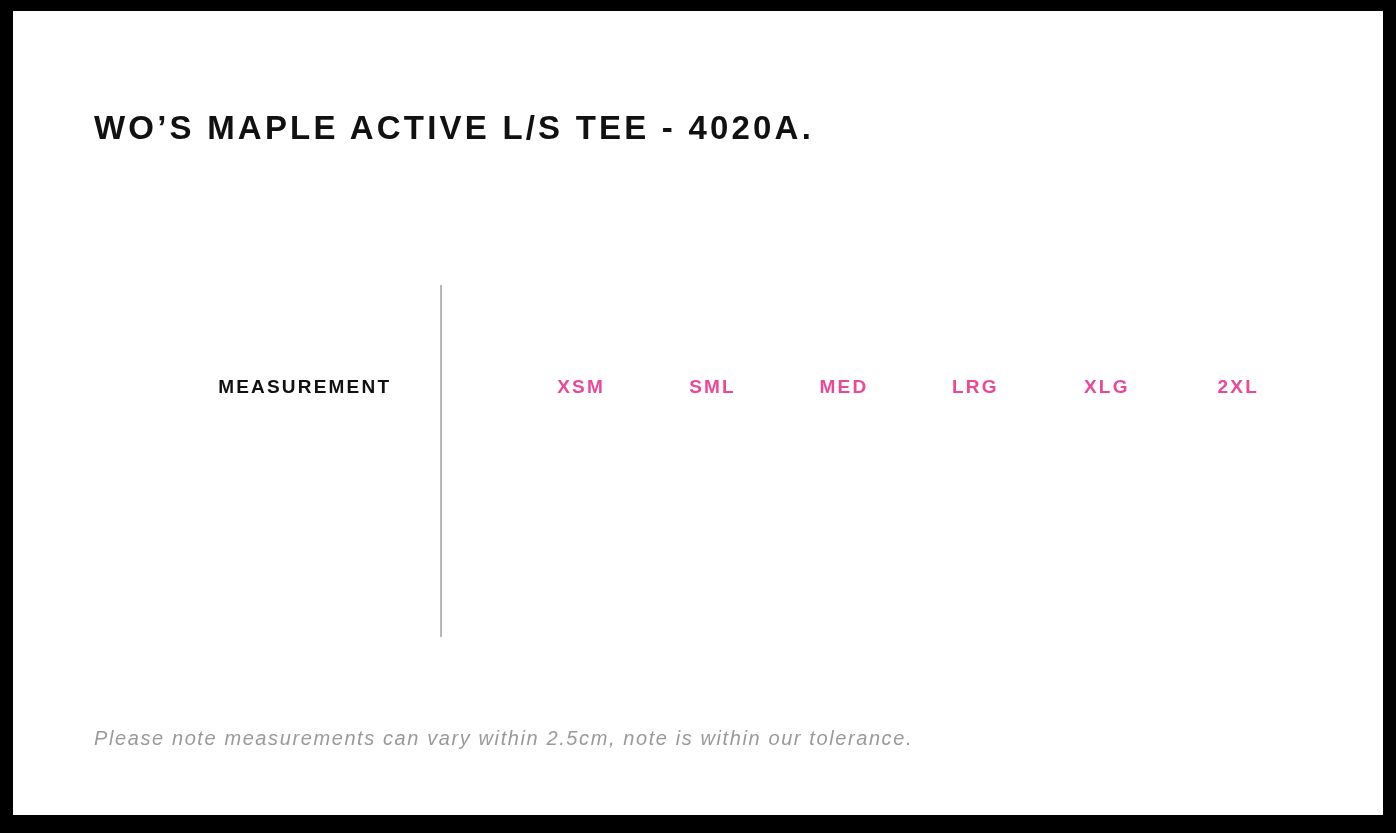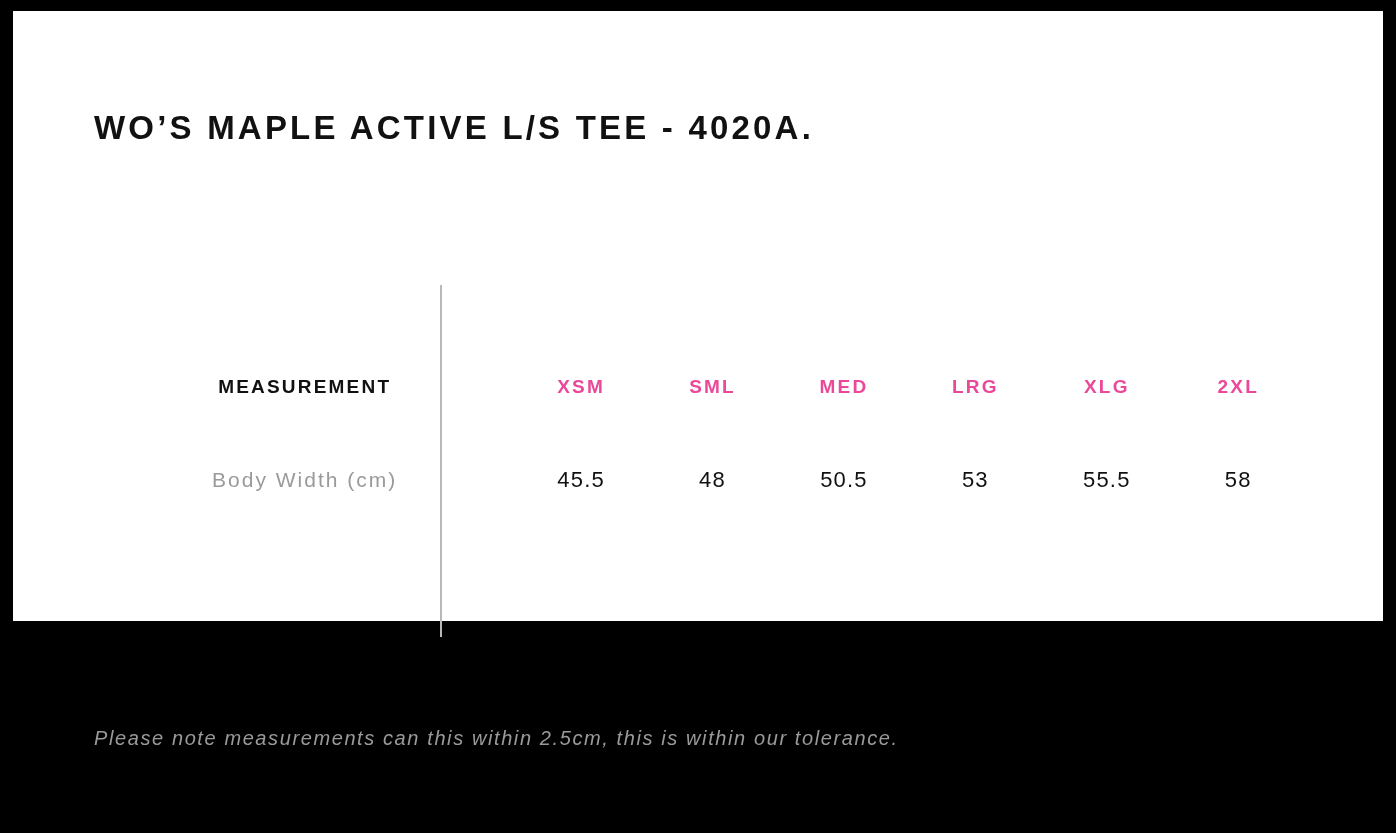--- a/index.html
+++ b/index.html
@@ -11,21 +11,21 @@
     width: 1396px;
     height: 833px;
     font-family: "Liberation Sans", sans-serif;
     overflow: hidden;
   }
   .page {
     position: absolute;
     left: 13px;
     top: 11px;
     width: 1370px;
-    height: 610px;
+    height: 804px;
     background: #ffffff;
     box-sizing: border-box;
   }
   .title {
     position: absolute;
     left: 81px;
     top: 98px;
     font-size: 33px;
     font-weight: bold;
     letter-spacing: 3.2px;
@@ -125,27 +125,18 @@
         <th class="measure-head">MEASUREMENT</th>
         <th class="size-head">XSM</th>
         <th class="size-head">SML</th>
         <th class="size-head">MED</th>
         <th class="size-head">LRG</th>
         <th class="size-head">XLG</th>
         <th class="size-head">2XL</th>
       </tr>
     </thead>
     <tbody>
-      <tr>
-        <td class="measure-cell">Body Width (cm)</td>
-        <td class="value-cell">45.5</td>
-        <td class="value-cell">48</td>
-        <td class="value-cell">50.5</td>
-        <td class="value-cell">53</td>
-        <td class="value-cell">55.5</td>
-        <td class="value-cell">58</td>
-      </tr>
     </tbody>
   </table>
 
-  <div class="note">Please note measurements can this within 2.5cm, this is within our tolerance.</div>
+  <div class="note">Please note measurements can vary within 2.5cm, note is within our tolerance.</div>
 
 </div>
 
 </body></html>

